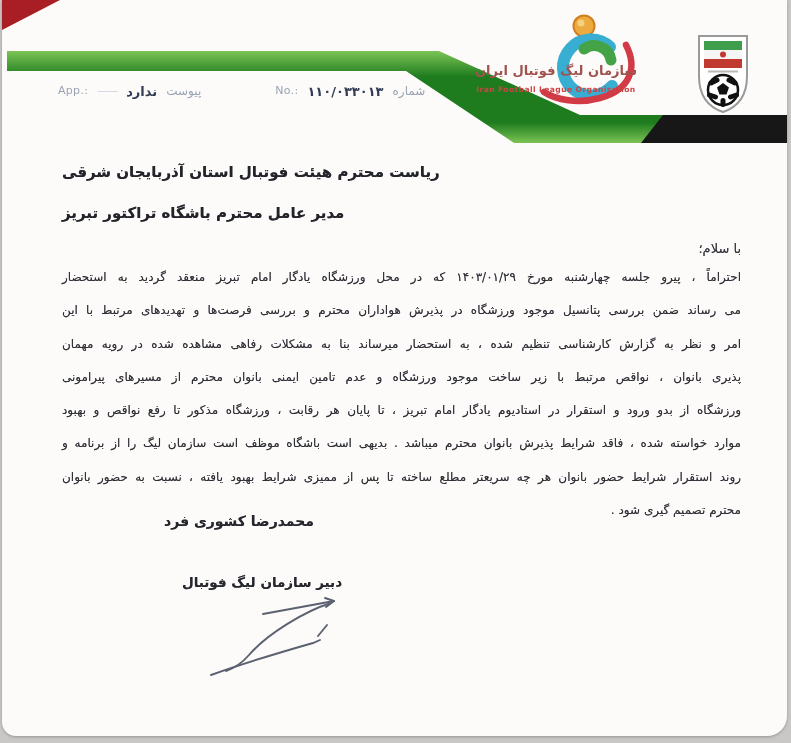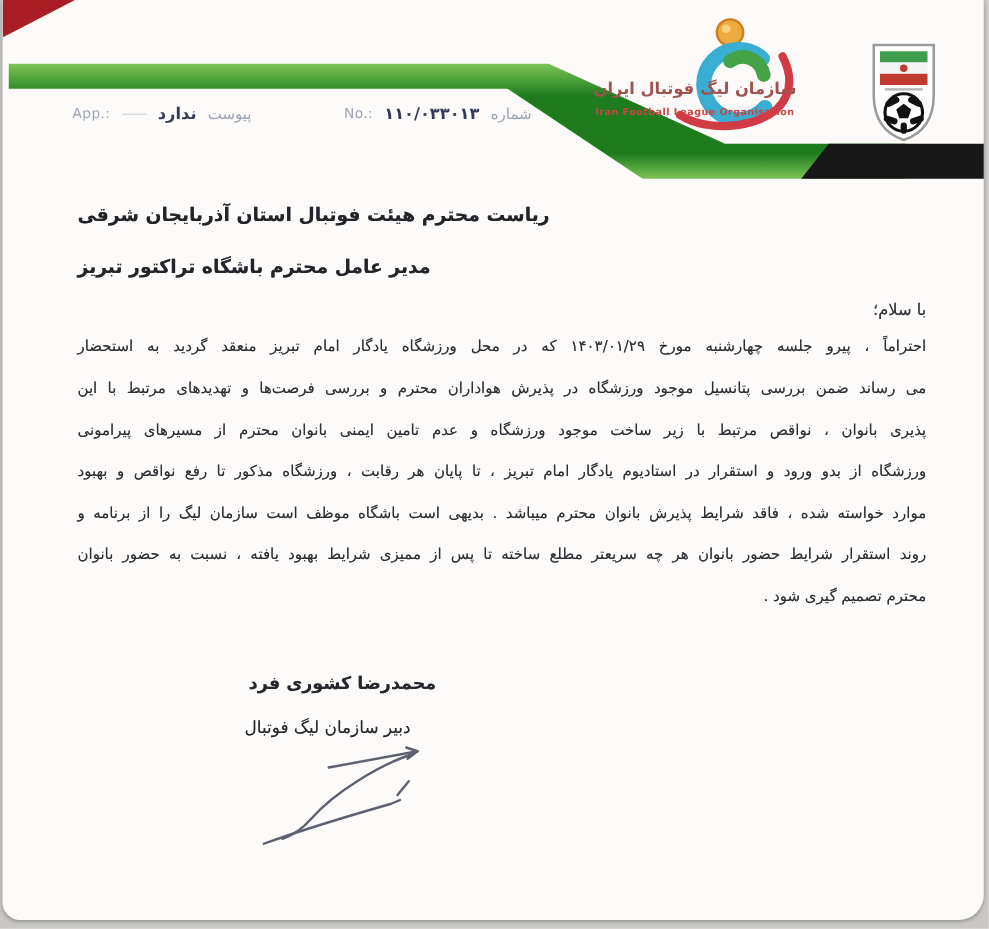--- a/index.html
+++ b/index.html
@@ -58,27 +58,27 @@
     font-size:12px;
     text-shadow:0 0 .4px rgba(40,40,55,.5);
   }
   .body-line{
     height:33.3px;line-height:33.3px;
     text-align:justify;text-align-last:justify;
     white-space:normal;
   }
   .body-line.last{text-align-last:right;}
   .sig-name{
-    position:absolute;left:162px;top:539px;width:220px;text-align:center;
+    position:absolute;left:162px;top:513px;width:220px;text-align:left;
     direction:rtl;font-size:14px;font-weight:bold;color:#26262d;
     text-shadow:0 0 .4px rgba(40,40,55,.5);
   }
   .sig-title{
     position:absolute;left:150px;top:574px;width:220px;text-align:center;
-    direction:rtl;font-size:13.5px;font-weight:normal;color:#26262d;
+    direction:rtl;font-size:13.5px;font-weight:bold;color:#26262d;
     text-shadow:0 0 .4px rgba(40,40,55,.5);
   }
   .sig-scribble{position:absolute;left:203px;top:592px;width:150px;height:92px;}
 </style>
 </head>
 <body>
 
 <div class="stage">
   <div class="page">
 
@@ -141,20 +141,21 @@
     <div class="recipients">
       <div>ریاست محترم هیئت فوتبال استان آذربایجان شرقی</div>
       <div>مدیر عامل محترم باشگاه تراکتور تبریز</div>
     </div>
 
     <div class="salutation">با سلام؛</div>
 
     <div class="body-text">
       <div class="body-line">احتراماً ، پیرو جلسه چهارشنبه مورخ ۱۴۰۳/۰۱/۲۹ که در محل ورزشگاه یادگار امام تبریز منعقد گردید به استحضار</div>
       <div class="body-line">می رساند ضمن بررسی پتانسیل موجود ورزشگاه در پذیرش هواداران محترم و بررسی فرصت‌ها و تهدیدهای مرتبط با این</div>
+      <div class="body-line">امر و نظر به گزارش کارشناسی تنظیم شده ، به استحضار میرساند بنا به مشکلات رفاهی مشاهده شده در رویه مهمان</div>
       <div class="body-line">پذیری بانوان ، نواقص مرتبط با زیر ساخت موجود ورزشگاه و عدم تامین ایمنی بانوان محترم از مسیرهای پیرامونی</div>
       <div class="body-line">ورزشگاه از بدو ورود و استقرار در استادیوم یادگار امام تبریز ، تا پایان هر رقابت ، ورزشگاه مذکور تا رفع نواقص و بهبود</div>
       <div class="body-line">موارد خواسته شده ، فاقد شرایط پذیرش بانوان محترم میباشد . بدیهی است باشگاه موظف است سازمان لیگ را از برنامه و</div>
       <div class="body-line">روند استقرار شرایط حضور بانوان هر چه سریعتر مطلع ساخته تا پس از ممیزی شرایط بهبود یافته ، نسبت به حضور بانوان</div>
       <div class="body-line last">محترم تصمیم گیری شود .</div>
     </div>
 
     <div class="sig-name">محمدرضا کشوری فرد</div>
     <div class="sig-title">دبیر سازمان لیگ فوتبال</div>
 

